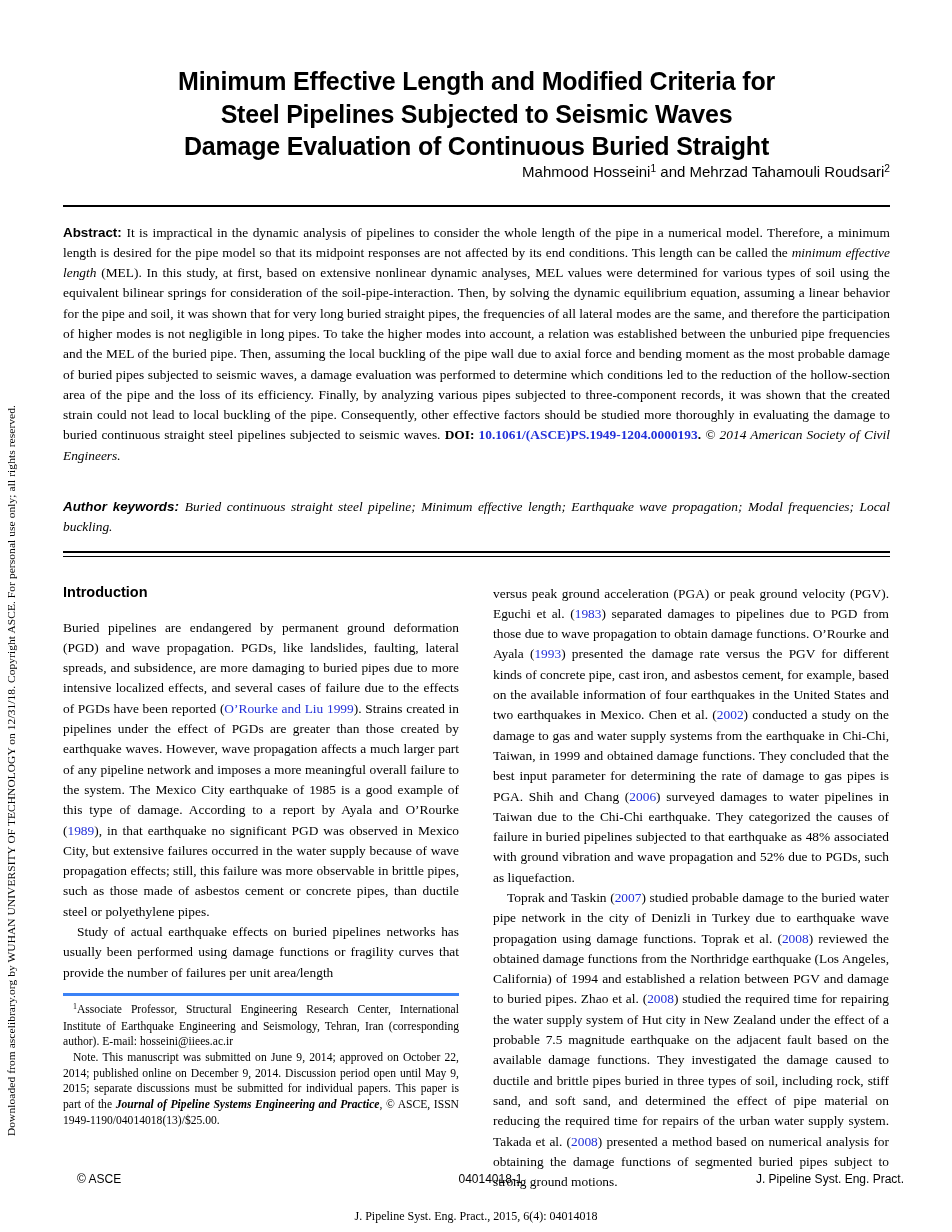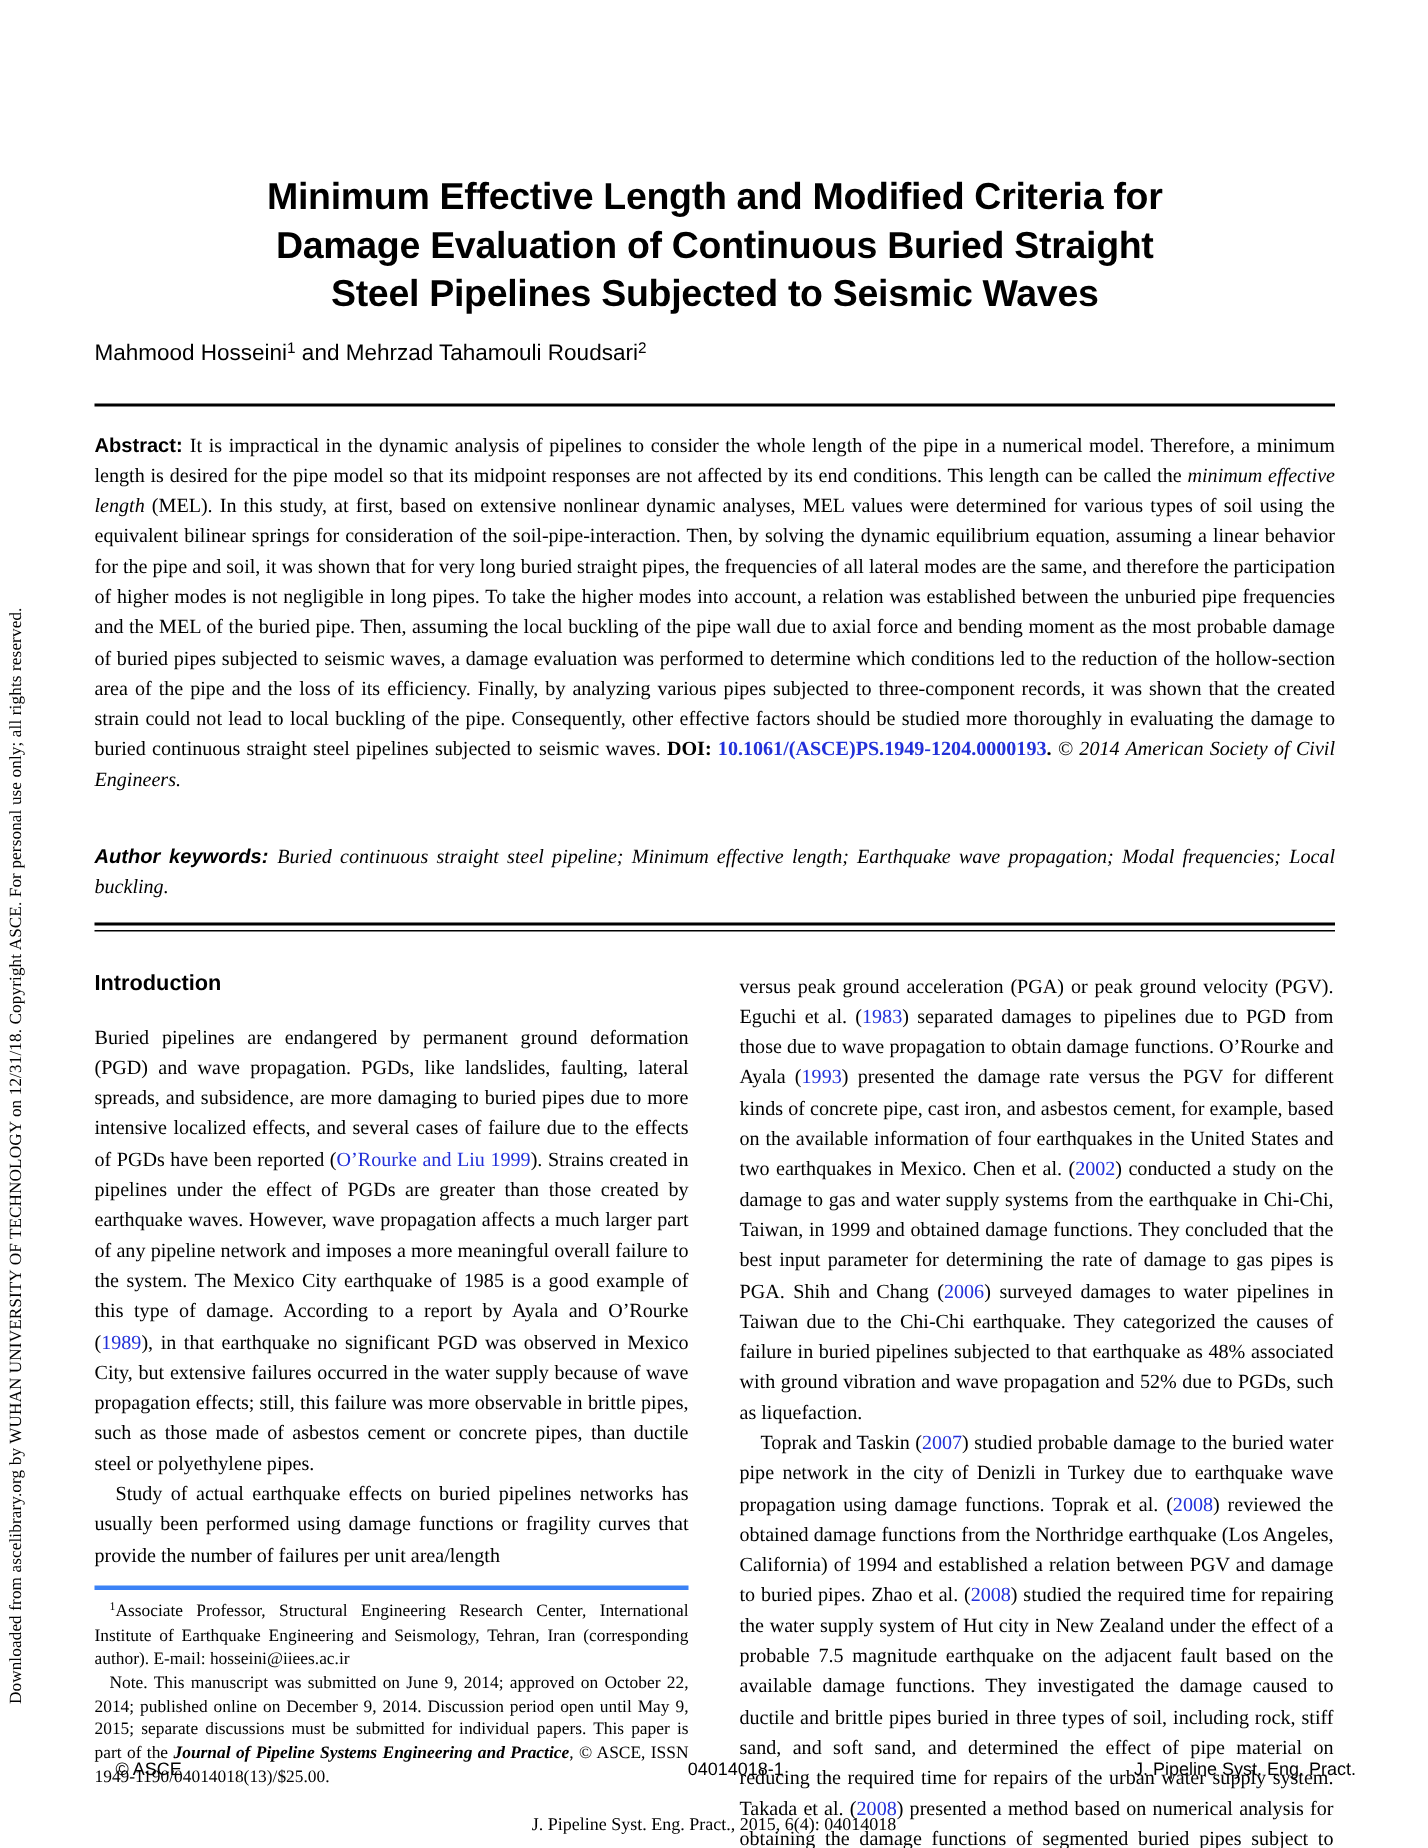--- a/index.html
+++ b/index.html
@@ -10,26 +10,26 @@
     overflow:hidden;
   }
   .sidebar-vertical {
     position:absolute; left:5px; top:218px; height:918px; width:16px;
     writing-mode:vertical-rl; transform:rotate(180deg);
     font-size:11.4px; letter-spacing:0.1px; white-space:nowrap;
     font-family:"Liberation Serif", serif;
   }
   .content { position:absolute; left:63px; top:0; width:827px; }
   .title {
-    margin-top:115px; text-align:center;
+    margin-top:65px; text-align:center;
     font-family:"Liberation Sans", sans-serif; font-weight:bold;
     font-size:25px; line-height:32.5px; letter-spacing:-0.2px;
   }
   .authors {
-    margin-top:14px; text-align:left;
+    margin-top:0; text-align:right;
     font-family:"Liberation Sans", sans-serif; font-size:15px;
   }
   .rule-thick { margin-top:25px; height:0; border-top:2.5px solid #000; }
   .rule-double { margin-top:11px; height:2.5px; border-top:2.5px solid #000; border-bottom:1px solid #000; }
   .abstract, .keywords {
     text-align:justify; font-size:13.4px; line-height:20.3px;
     hyphens:auto; -webkit-hyphens:auto;
   }
   .abstract { margin-top:16px; }
   .keywords { margin-top:31px;font-style:italic; }
@@ -71,22 +71,22 @@
 </style>
 </head>
 <body>
 
 <div class="sidebar-vertical">Downloaded from ascelibrary.org by WUHAN UNIVERSITY OF TECHNOLOGY on 12/31/18. Copyright ASCE. For personal use only; all rights reserved.</div>
 
 <div class="content">
 
   <div class="title">
     <div>Minimum Effective Length and Modified Criteria for</div>
+    <div>Steel Pipelines Subjected to Seismic Waves</div>
     <div>Damage Evaluation of Continuous Buried Straight</div>
-    <div>Steel Pipelines Subjected to Seismic Waves</div>
   </div>
 
   <div class="authors"><span>Mahmood Hosseini</span><span class="rs-sup">1</span><span> and Mehrzad Tahamouli Roudsari</span><span class="rs-sup">2</span></div>
 
   <div class="rule-thick"></div>
 
   <p class="abstract"><span class="rs-label">Abstract: </span><span>It is impractical in the dynamic analysis of pipelines to consider the whole length of the pipe in a numerical model. Therefore, a minimum length is desired for the pipe model so that its midpoint responses are not affected by its end conditions. This length can be called the </span><span class="rs-i">minimum effective length</span><span> (MEL). In this study, at first, based on extensive nonlinear dynamic analyses, MEL values were determined for various types of soil using the equivalent bilinear springs for consideration of the soil-pipe-interaction. Then, by solving the dynamic equilibrium equation, assuming a linear behavior for the pipe and soil, it was shown that for very long buried straight pipes, the frequencies of all lateral modes are the same, and therefore the participation of higher modes is not negligible in long pipes. To take the higher modes into account, a relation was established between the unburied pipe frequencies and the MEL of the buried pipe. Then, assuming the local buckling of the pipe wall due to axial force and bending moment as the most probable damage of buried pipes subjected to seismic waves, a damage evaluation was performed to determine which conditions led to the reduction of the hollow-section area of the pipe and the loss of its efficiency. Finally, by analyzing various pipes subjected to three-component records, it was shown that the created strain could not lead to local buckling of the pipe. Consequently, other effective factors should be studied more thoroughly in evaluating the damage to buried continuous straight steel pipelines subjected to seismic waves. </span><span class="rs-b">DOI: </span><span class="rs-blink">10.1061/(ASCE)PS.1949-1204.0000193</span><span class="rs-b">. </span><span class="rs-i">© 2014 American Society of Civil Engineers.</span></p>
 
   <p class="keywords"><span class="rs-label">Author keywords: </span><span>Buried continuous straight steel pipeline; Minimum effective length; Earthquake wave propagation; Modal frequencies; Local buckling.</span></p>
 

